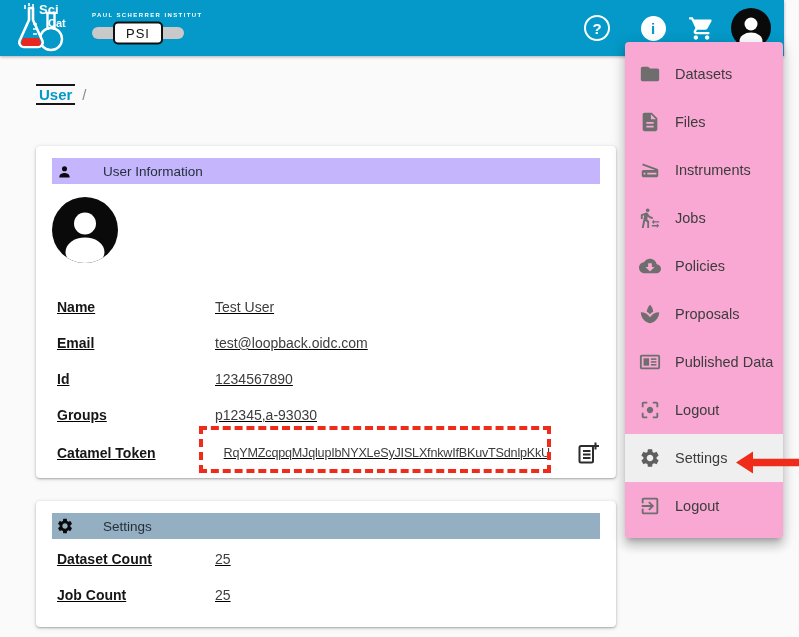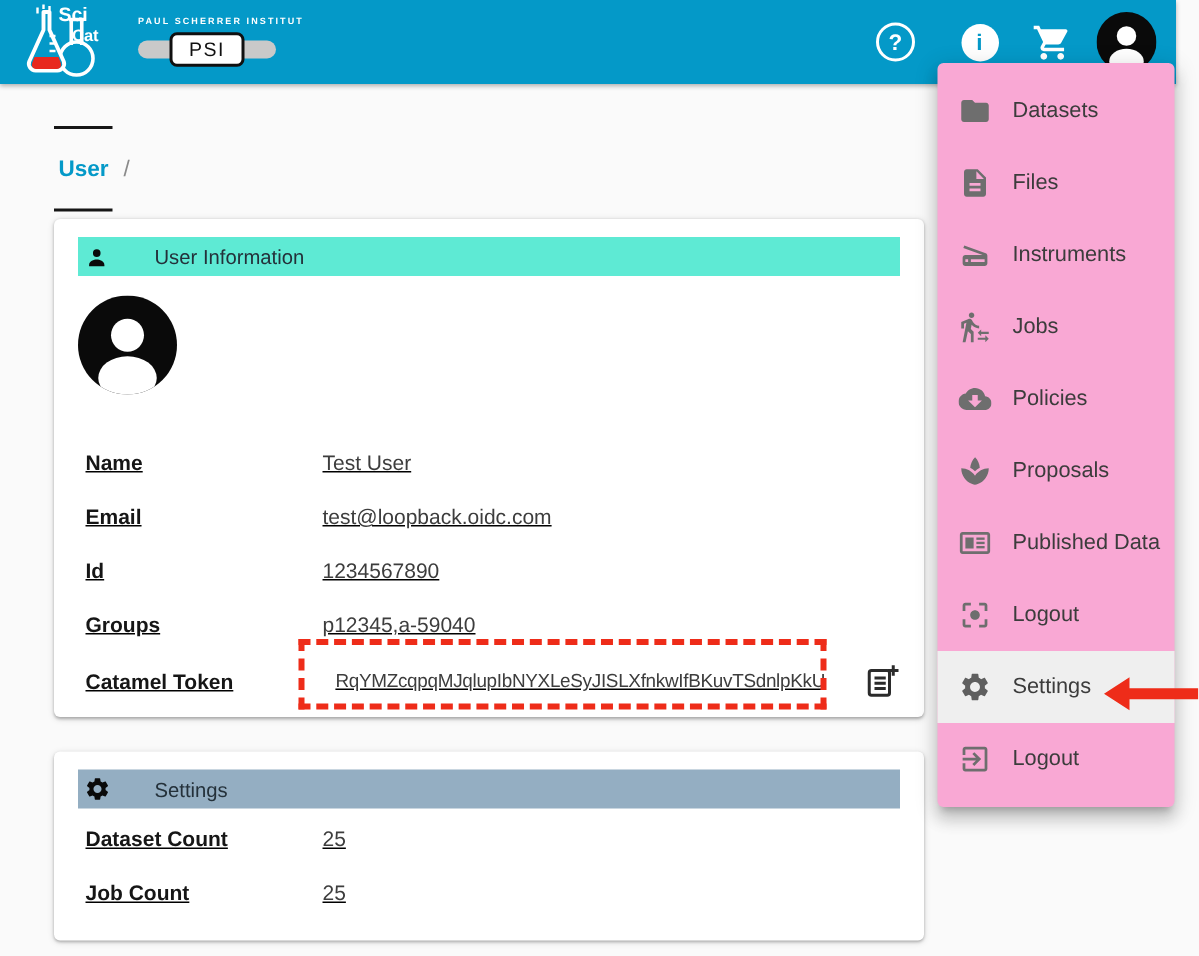--- a/index.html
+++ b/index.html
@@ -31,34 +31,34 @@
     color:#fff; font-size:15px; font-weight:bold; display:flex; align-items:center; justify-content:center;
   }
   .info-circle {
     width:25px; height:25px; background:#fff; border-radius:50%;
     color:#0499c8; font-size:15px; font-weight:bold; display:flex; align-items:center; justify-content:center;
   }
   
   .breadcrumb { position:absolute; left:36px; top:84px; display:flex; align-items:center; z-index:1; }
   .crumb-current {
     color:#0499c8; font-weight:bold; font-size:15px; text-decoration:none;
-    border-top:2px solid #161616; border-bottom:2px solid #161616; padding:18px 3px; cursor:pointer;
+    border-top:2px solid #161616; border-bottom:2px solid #161616; padding:0 3px; cursor:pointer;
   }
   .crumb-sep { color:#8a8a8a; font-size:15px; margin-left:7px; }
   
   .card {
     position:absolute; left:36px; width:580px; background:#fff; border-radius:4px;
     box-shadow:0 1px 2px rgba(0,0,0,.25), 0 1px 5px rgba(0,0,0,.14); z-index:1;
   }
   .card-user { top:146px; height:332px; }
   .card-settings { top:501px; height:126px; }
   .card-header {
     margin:12px 16px 0 16px; height:26px; display:flex; align-items:center; padding-left:4px;
   }
-  .card-header.blue { background:#5eead4; }
+  .card-header.blue { background:#c4b5fd; }
   .card-header.gray { background:#94aec2; }
   .card-header .hdr-label { margin-left:30px; font-size:13.5px; color:#24313a; }
   .big-avatar { margin:13px 0 0 16px; width:66px; height:66px; cursor:default; }
   .frows { margin-top:22px;text-decoration:underline; }
   .frows.tight { margin-top:2px; }
   .frow { display:flex; align-items:center; height:36px; margin:0 16px; }
   .frow.token-row { height:40px;gap:14px; }
   .flabel { width:163px; padding-left:5px; font-weight:bold; font-size:14px; color:#161616; }
   .fvalue { font-size:14px; color:#3d3d3d; }
   .token-value { font-size:12.6px; letter-spacing:-0.2px; color:#3d3d3d; white-space:nowrap; }
@@ -170,21 +170,21 @@
     <div class="frow">
       <span class="flabel">Email</span>
       <span class="fvalue">test@loopback.oidc.com</span>
     </div>
     <div class="frow">
       <span class="flabel">Id</span>
       <span class="fvalue">1234567890</span>
     </div>
     <div class="frow">
       <span class="flabel">Groups</span>
-      <span class="fvalue">p12345,a-59040</span>
+      <span class="fvalue">p12345,a-93030</span>
     </div>
     <div class="frow token-row">
       <span class="flabel">Catamel Token</span>
       <span class="fvalue token-value">RqYMZcqpqMJqlupIbNYXLeSyJISLXfnkwIfBKuvTSdnlpKkU</span>
       <button class="copy-btn">
         <svg width="24" height="24" viewBox="0 0 24 24" fill="none" stroke="#2b2b2b" stroke-width="2">
           <rect x="3.5" y="5" width="13.5" height="16.5" rx="1.5"></rect>
           <path d="M7 10h7.5 M7 13.5h7.5 M7 17h7.5"></path>
           <path d="M19.5 1.5v7 M16 5h7"></path>
         </svg>

